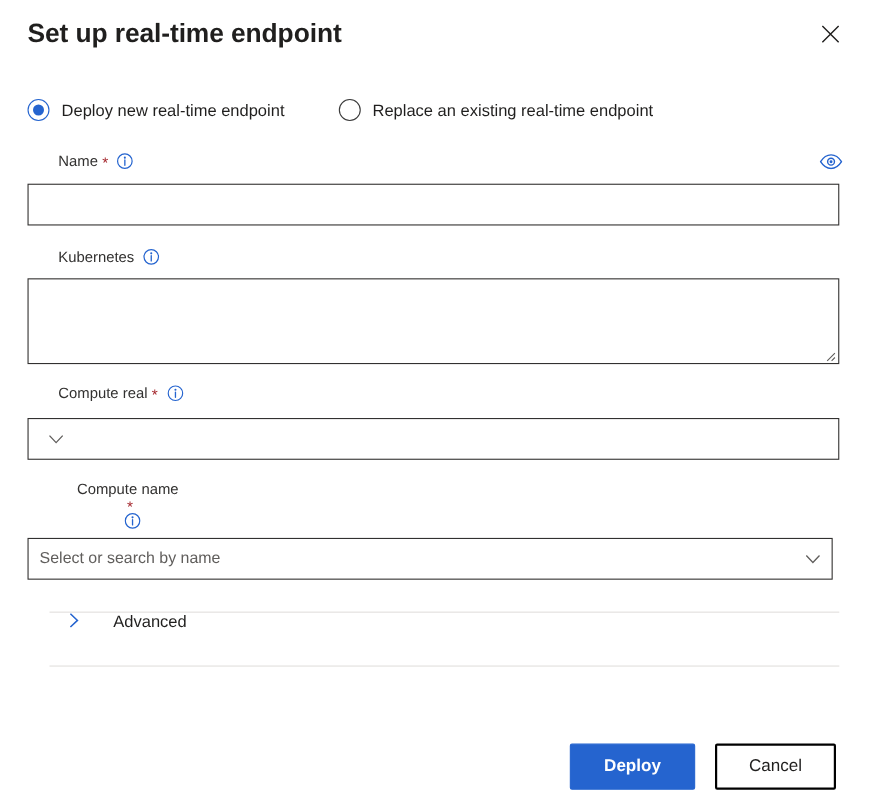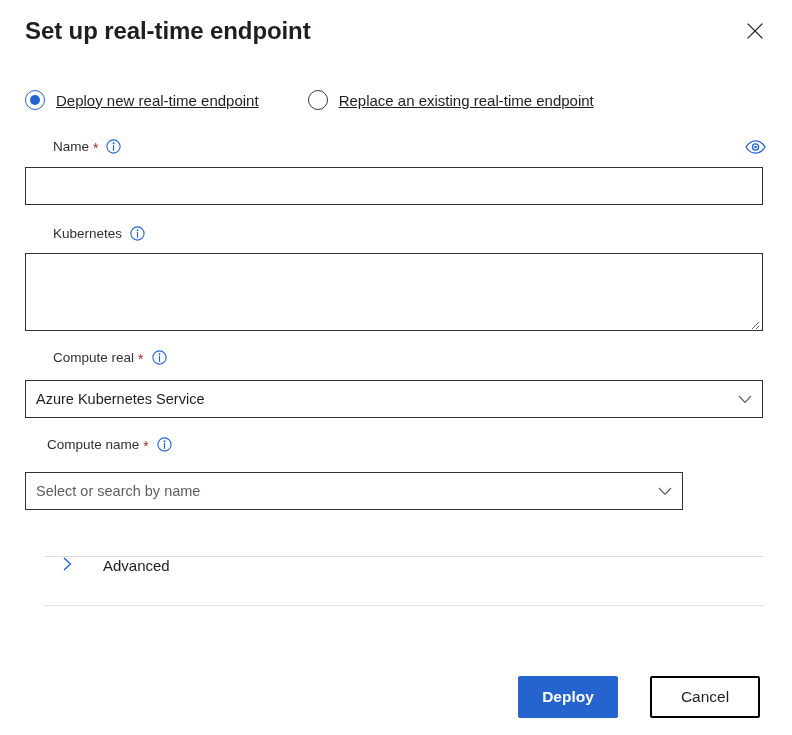--- a/index.html
+++ b/index.html
@@ -53,21 +53,20 @@
   .close-button svg { display: block; }
 
   
   .radio-row {
     position: absolute;
     left: 25px;
     top: 90px;
     display: flex;
     align-items: flex-start;
     gap: 0;
-    text-decoration: underline;
   }
   .radio-option {
     display: flex;
     align-items: center;
     cursor: pointer;
     user-select: none;
   }
   .radio-option.first { margin-right: 49px; }
   .radio-mark {
     width: 20px;
@@ -253,21 +252,21 @@
     font-size: 15.5px;
     border-radius: 2px;
     cursor: pointer;
     display: flex;
     align-items: center;
     justify-content: center;
     padding: 0;
   }
   .btn-primary {
     left: 518px;
-    width: 100px;
+    width: 114px;
     background: #2564cf;
     color: #ffffff;
     border: 1px solid #2564cf;
     font-weight: 600;
   }
   .btn-secondary {
     left: 650px;
     width: 110px;
     background: #ffffff;
     color: #201f1e;
@@ -352,41 +351,40 @@
   <span class="info-icon">
     <svg width="15" height="15" viewBox="0 0 15 15" aria-hidden="true">
       <circle cx="7.5" cy="7.5" r="6.6" fill="none" stroke="#2564cf" stroke-width="1.1"></circle>
       <circle cx="7.5" cy="4.3" r="0.95" fill="#2564cf"></circle>
       <path d="M7.5 6.4 V11.2" stroke="#2564cf" stroke-width="1.2" stroke-linecap="round"></path>
     </svg>
   </span>
 </div>
 
 <div class="dropdown-field" style="left:25px; top:380px; width:738px; height:38px;">
-  <span class="dropdown-value">Azure Kubernetes Service</span>
   <span class="chevron-down">
     <svg width="14" height="9" viewBox="0 0 14 9" aria-hidden="true">
       <path d="M1 1 L7 7.4 L13 1" fill="none" stroke="#605e5c" stroke-width="1.2"></path>
     </svg>
   </span>
 </div>
 
-<div class="field-label" style="left:19px; top:437px;">
+<div class="field-label" style="left:42px; top:437px;flex-direction:column;">
   <span>Compute name</span>
   <span class="req-star">*</span>
   <span class="info-icon">
     <svg width="15" height="15" viewBox="0 0 15 15" aria-hidden="true">
       <circle cx="7.5" cy="7.5" r="6.6" fill="none" stroke="#2564cf" stroke-width="1.1"></circle>
       <circle cx="7.5" cy="4.3" r="0.95" fill="#2564cf"></circle>
       <path d="M7.5 6.4 V11.2" stroke="#2564cf" stroke-width="1.2" stroke-linecap="round"></path>
     </svg>
   </span>
 </div>
 
-<div class="dropdown-field" style="left:25px; top:472px; width:658px; height:38px;">
+<div class="dropdown-field" style="left:25px; top:489px; width:732px; height:38px;">
   <span class="dropdown-value placeholder">Select or search by name</span>
   <span class="chevron-down">
     <svg width="14" height="9" viewBox="0 0 14 9" aria-hidden="true">
       <path d="M1 1 L7 7.4 L13 1" fill="none" stroke="#605e5c" stroke-width="1.2"></path>
     </svg>
   </span>
 </div>
 
 <div class="advanced-section">
   <div class="divider"></div>

